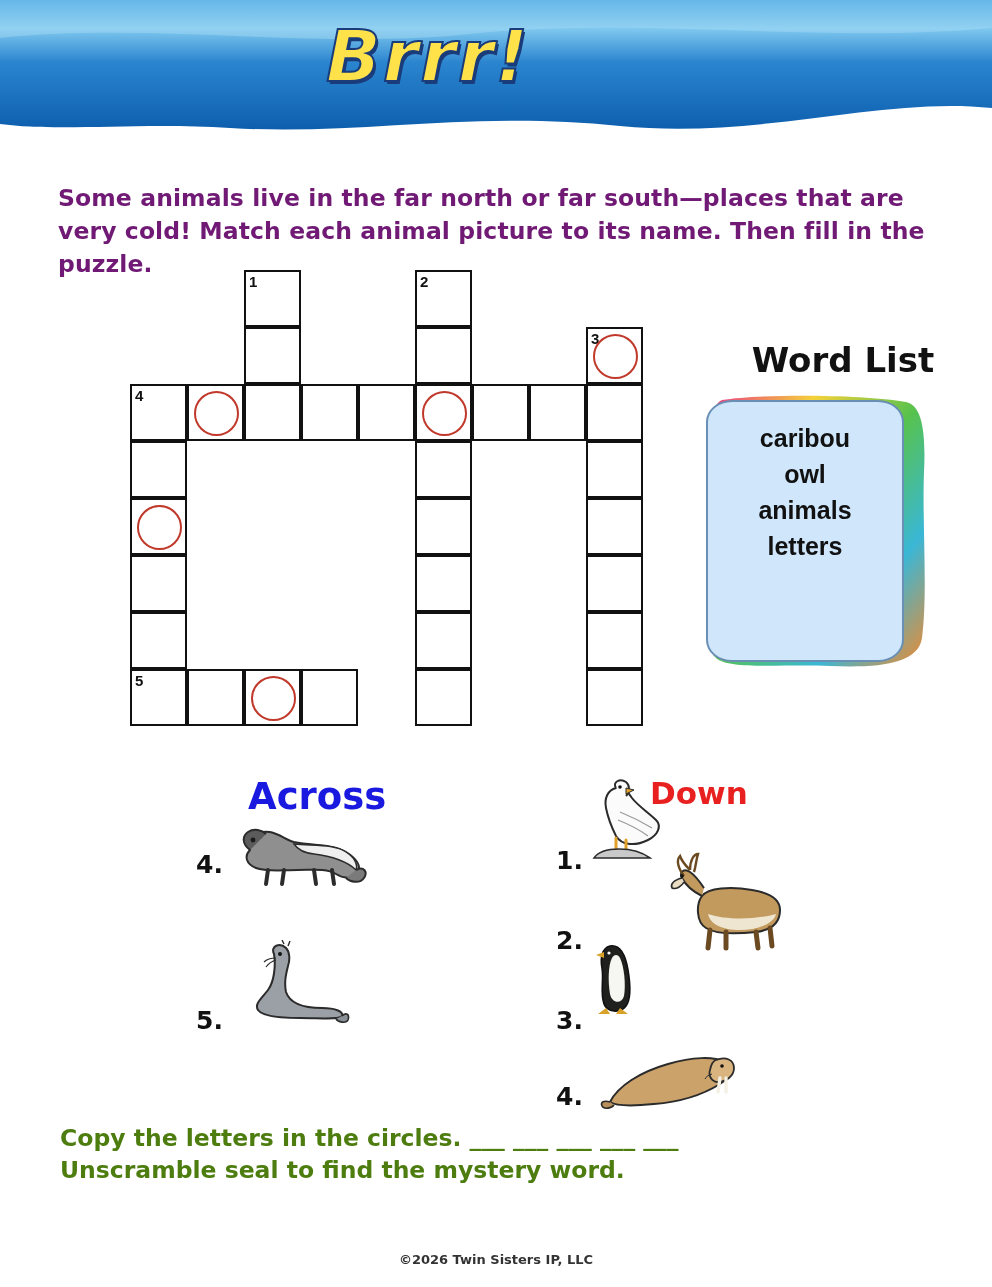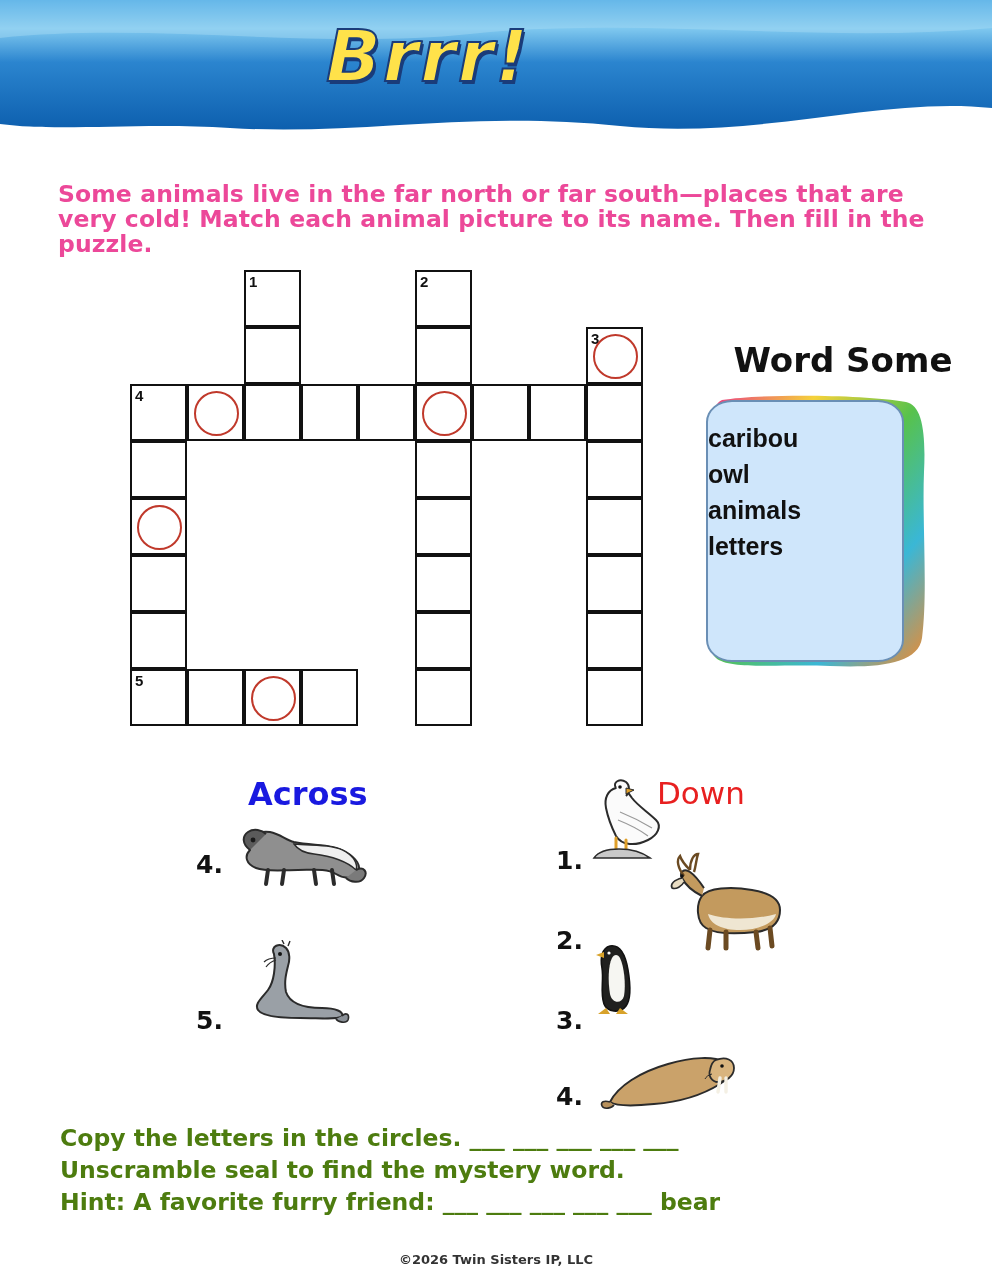--- a/index.html
+++ b/index.html
@@ -46,22 +46,22 @@
   }
 
   
   .intro {
     position: absolute;
     top: 182px;
     left: 58px;
     width: 880px;
     font-size: 23.5px;
     font-weight: bold;
-    line-height: 25px;
-    color: #ec4899;
+    line-height: 33px;
+    color: #701a75;
     letter-spacing: 0.1px;
   }
 
   
   #crossword {
     position: absolute;
     top: 270px;
     left: 130px;
     width: 560px;
     height: 480px;
@@ -118,45 +118,44 @@
     left: 6px;
     width: 198px;
     height: 262px;
     background: #cfe6fb;
     border: 2px solid #6a8fb5;
     border-radius: 26px / 22px;
     box-sizing: border-box;
     padding-top: 18px;
   }
   .wordlist-inner div {
-    text-align: left;
+    text-align: center;
     font-size: 25px;
     font-weight: bold;
     color: #111;
     line-height: 36px;
     font-family: "Liberation Sans", sans-serif;
   }
 
   
   .across-head {
     position: absolute;
     top: 775px;
     left: 248px;
-    font-size: 32px;
+    font-size: 37px;
     font-weight: bold;
     color: #1919e0;
   }
   .down-head {
     position: absolute;
     top: 775px;
     left: 650px;
     font-size: 31px;
-    font-weight: normal;
+    font-weight: bold;
     color: #e82020;
-    margin-left: 7px;
   }
 
   .clue-num {
     position: absolute;
     font-size: 25px;
     font-weight: bold;
     color: #111;
   }
 
   .animal {
@@ -256,21 +255,21 @@
     </div>
     <div class="cell" style="left: 57px; top: 399px;"></div>
     <div class="cell" style="left: 114px; top: 399px;">
       <span class="circ"></span>
     </div>
     <div class="cell" style="left: 171px; top: 399px;"></div>
     <div class="cell" style="left: 285px; top: 399px;"></div>
     <div class="cell" style="left: 456px; top: 399px;"></div>
   </div>
 
-<div class="wordlist-title">Word Some</div>
+<div class="wordlist-title">Word List</div>
 <div class="wordlist-box">
   <svg width="230" height="282" viewBox="0 0 230 282" style="position:absolute;top:0;left:0;">
     <defs>
       <linearGradient id="rbw" x1="0" y1="0" x2="1" y2="1">
         <stop offset="0%" stop-color="#e8308a"></stop>
         <stop offset="25%" stop-color="#f5d23a"></stop>
         <stop offset="50%" stop-color="#57c24c"></stop>
         <stop offset="75%" stop-color="#3ab7d6"></stop>
         <stop offset="100%" stop-color="#f08a2e"></stop>
       </linearGradient>
@@ -347,20 +346,15 @@
   <path d="M116,30 C112,31 110,33 109,35" stroke="#2b2b2b" stroke-width="1" fill="none"></path>
   <path d="M14,58 C8,56 4,58 6,62 C8,66 16,64 18,61" fill="#b8915c" stroke="#2b2b2b" stroke-width="1.6"></path>
 </svg>
 
 <div class="bottom">
   <div>
     <span>Copy the letters in the circles.</span>
     <span class="blanks">___ ___ ___ ___ ___</span>
   </div>
   <div>Unscramble seal to find the mystery word.</div>
-  <div>
-    <span>Hint: A favorite furry friend:</span>
-    <span class="blanks">___ ___ ___ ___ ___</span>
-    <span>bear</span>
-  </div>
 </div>
 
 <div class="footer">©2026 Twin Sisters IP, LLC</div>
 
 </body></html>

